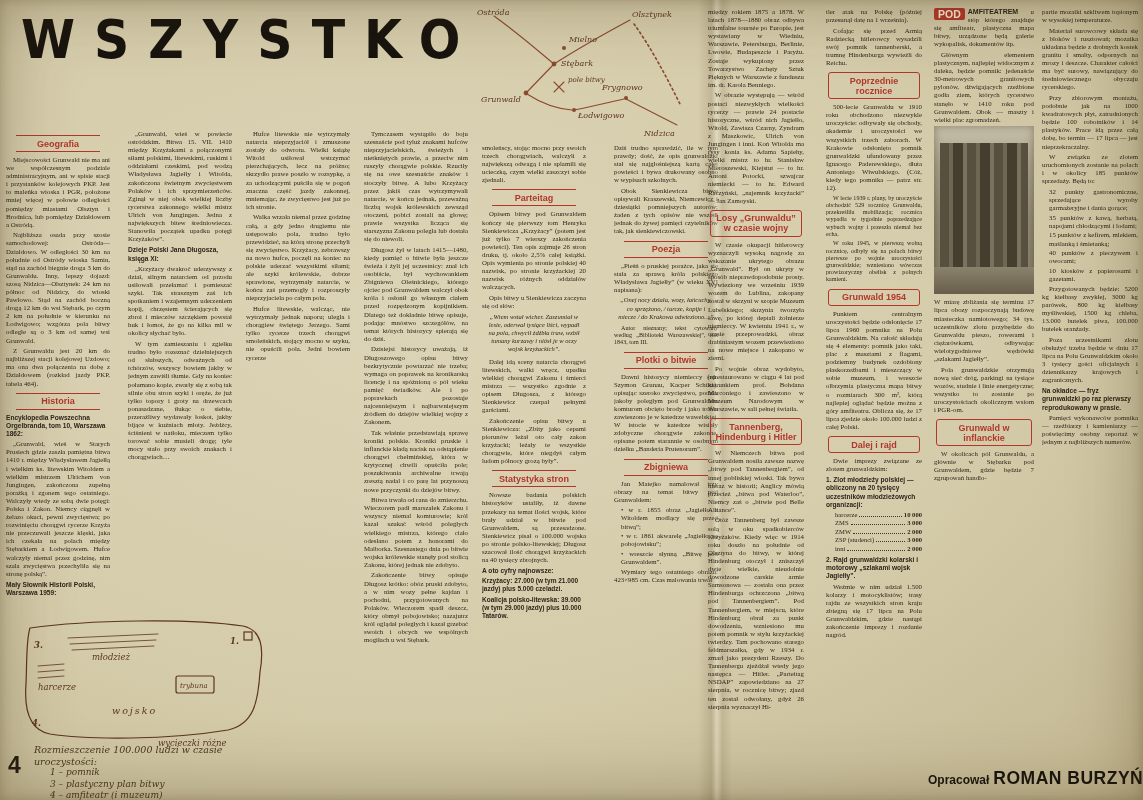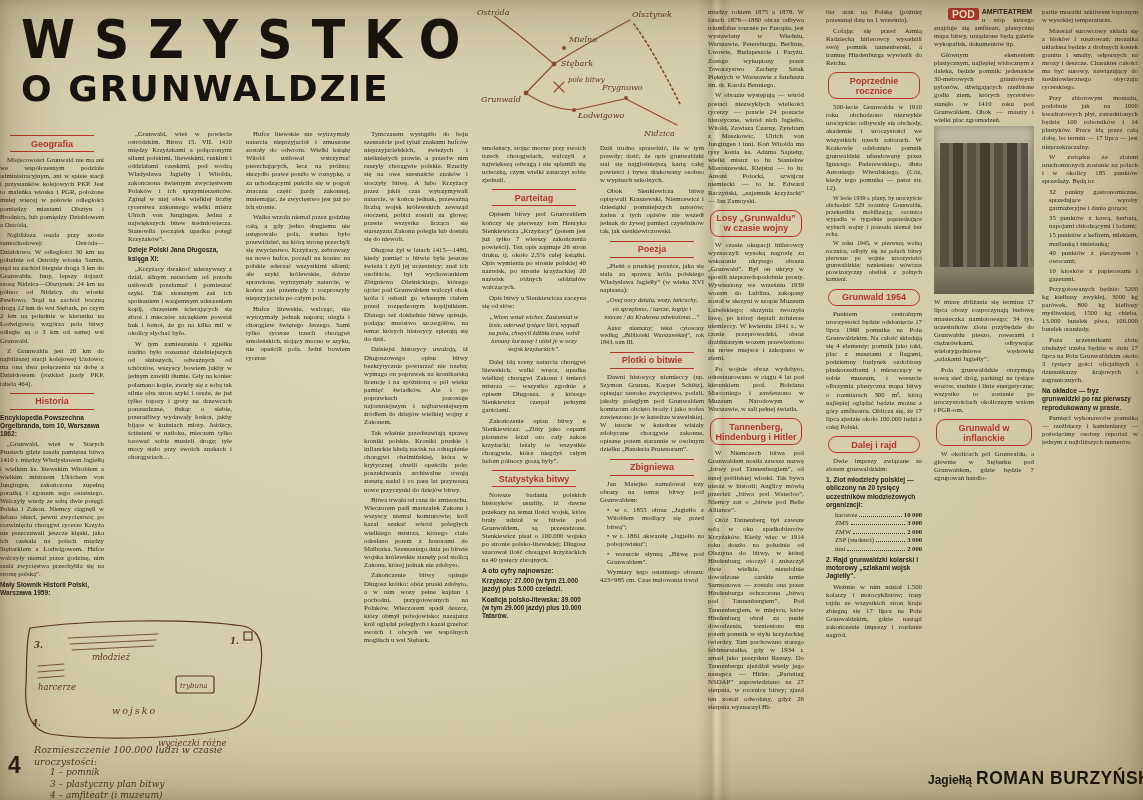--- a/index.html
+++ b/index.html
@@ -22,28 +22,28 @@
   p.lead{font-weight:bold;font-family:"Liberation Sans","DejaVu Sans",sans-serif;font-size:6.6px;
       line-height:8.2px;text-indent:0;margin:3px 0 2px;text-align:left}
   p.verse{font-size:6.5px;line-height:8.2px;font-style:italic;text-align:center;margin:2px 4px 4px;text-indent:0}
   p.stat{font-weight:bold;font-size:6.5px;line-height:8px;text-indent:0;margin:0 0 2.5px;
       font-family:"Liberation Sans","DejaVu Sans",sans-serif;text-align:left}
   p.fine{font-size:6.1px;line-height:7.2px}
   p.hang{text-indent:0;padding-left:7px;margin-bottom:1.5px}
   .sec-h{color:#b2372a;font-family:"Liberation Sans","DejaVu Sans",sans-serif;font-weight:bold;
       font-size:9px;text-align:center;margin:5px 10px 4px;padding:2.5px 0;
       border-top:1px solid #b2372a;border-bottom:1px solid #b2372a;line-height:10px}
-  .sec-h.boxed{border:1.4px solid #b2372a;border-radius:9px;margin:5px 2px 4px;padding:2.5px 4px}
+  .sec-h.boxed{border:1.4px solid #b2372a;border-radius:3px;margin:5px 2px 4px;padding:2.5px 4px}
   .rows{margin:1px 0 3px 0;padding-left:9px}
   .row{display:flex;font-size:6.6px;line-height:8.4px;align-items:baseline}
   .rd{flex:1;border-bottom:1px dotted #40362a;margin:0 2px 1.5px}
   .rv{font-weight:bold}
   .pod-box{display:inline-block;float:left;background:#b2372a;color:#f5edd3;
       font-family:"Liberation Sans","DejaVu Sans",sans-serif;font-weight:bold;font-size:10.5px;
-      padding:2px 4px;margin:0 3px 1px 14px;border-radius:2px}
+      padding:2px 4px;margin:0 3px 1px 0;border-radius:2px}
   .pod-lead b{font-family:"Liberation Sans","DejaVu Sans",sans-serif;font-size:7px}
   .sketch{position:absolute}
   .legend{position:absolute;left:34px;top:744px;width:230px;color:#4a3423;font-style:italic;
       font-family:"DejaVu Serif","Liberation Serif",serif}
   .legend div{font-size:9px;line-height:11.5px}
   .legend div:first-child{font-size:9.5px}
   .legend .ind{padding-left:16px}
   .pageno{position:absolute;left:8px;top:752px;font-family:"Liberation Sans","DejaVu Sans",sans-serif;
       font-weight:900;font-size:23px;color:#211b12}
   .photo{position:relative;width:100%;height:168px;margin:2px 0 4px;overflow:hidden;
@@ -58,21 +58,20 @@
   .credit .cn{font-family:"Liberation Sans","DejaVu Sans",sans-serif;font-weight:900;font-size:17.5px;letter-spacing:.5px}
   svg text{font-family:"DejaVu Serif","Liberation Serif",serif;font-style:italic;fill:#5d3420}
 </style>
 </head>
 <body>
 
 <div class="spread">
 
   <div class="title">
     <div class="t1">WSZYSTKO</div>
-    <div class="t2">O GRUNWALDZIE</div>
   </div>
 
   <svg class="sketch" style="left:474px;top:4px" width="230" height="136" viewBox="0 0 230 136">
     <g stroke="#8a4a2e" stroke-width="1.1" fill="none" stroke-linecap="round">
       <path d="M20,12 C45,30 62,45 80,60"></path>
       <path d="M80,60 C105,44 130,30 156,16"></path>
       <path d="M80,60 L53,88"></path>
       <path d="M53,90 C70,101 85,105 98,106"></path>
       <path d="M100,106 C120,102 136,98 150,95"></path>
       <path d="M152,95 L203,121"></path>
@@ -92,21 +91,21 @@
       <text x="95" y="38">Mielno</text>
       <text x="87" y="62">Stębark</text>
       <text x="7" y="98">Grunwald</text>
       <text x="104" y="114">Łodwigowo</text>
       <text x="128" y="86">Frygnowo</text>
       <text x="170" y="132">Nidzica</text>
       <text x="94" y="78" font-size="7">pole bitwy</text>
     </g>
   </svg>
 
-  <div class="col" style="left:0;top:130px;width:104px;height:480px">
+  <div class="col" style="left:6px;top:130px;width:104px;height:480px">
       <div class="sec-h">Geografia</div>
       <p class="body">Miejscowości Grunwald nie ma ani we współczesnym podziale administracyjnym, ani w spisie stacji i przystanków kolejowych PKP. Jest to maleńka wioska i PGR, położone mniej więcej w połowie odległości pomiędzy miastami Olsztyn i Brodnica, lub pomiędzy Działdowem a Ostródą.</p>
       <p class="body">Najbliższa osada przy szosie samochodowej: Ostróda—Działdowo. W odległości 30 km na południe od Ostródy wioska Samin, stąd na zachód biegnie droga 3 km do Grunwaldu. Inny, lepszy dojazd: szosą Nidzica—Olsztynek: 24 km na północ od Nidzicy, do wioski Pawłowo. Stąd na zachód boczną drogą 12 km do wsi Stębark, po czym 2 km na południe w kierunku na Łodwigowo; wzgórza pola bitwy odległe są o 3 km od samej wsi Grunwald.</p>
       <p class="body">Z Grunwaldu jest 20 km do najbliższej stacji kolejowej Uzdowo; ma ona dwa połączenia na dobę z Działdowem (rozkład jazdy PKP, tabela 464).</p>
       <div class="sec-h">Historia</div>
       <p class="body lead">Encyklopedia Powszechna Orgelbranda, tom 10, Warszawa 1862:</p>
       <p class="body">„Grunwald, wieś w Starych Prusiech gdzie zaszła pamiętna bitwa 1410 r. między Władysławem Jagiełłą i wielkim ks. litewskim Witoldem a wielkim mistrzem Ulrichem von Jungingen, zakończona zupełną porażką i zgonem tego ostatniego. Walczyły wtedy ze sobą dwie potęgi: Polska i Zakon. Niemcy ciągnęli w żelazo okuci, pewni zwycięstwa; po rozwinięciu chorągwi rycerze Krzyża nie przeczuwali jeszcze klęski, jaka ich czekała na polach między Stębarkiem a Łodwigowem. Hufce walczyły niemal przez godzinę, nim szala zwycięstwa przechyliła się na stronę polską”.</p>
       <p class="body lead">Mały Słownik Historii Polski, Warszawa 1959:</p>
     </div>
   <div class="col" style="left:128px;top:130px;width:104px;height:480px">
@@ -129,27 +128,27 @@
       <p class="body">Zakończenie bitwy opisuje Długosz krótko: obóz pruski zdobyto, a w nim wozy pełne kajdan i pochodni, przygotowanych na Polaków. Wieczorem spadł deszcz, który obmył pobojowisko; nazajutrz król oglądał poległych i kazał grzebać swoich i obcych we wspólnych mogiłach u wsi Stębark.</p>
     </div>
   <div class="col" style="left:482px;top:144px;width:104px;height:644px">
       <p class="body noind">smoleńscy, stojąc mocno przy swoich trzech chorągwiach, walczyli z największą odwagą i nie splamili się ucieczką, czym wielki zaszczyt sobie zjednali.</p>
       <div class="sec-h">Parteitag</div>
       <p class="body">Opisem bitwy pod Grunwaldem kończy się pierwszy tom Henryka Sienkiewicza „Krzyżacy” (potem jest już tylko 7 wierszy zakończenia powieści). Ten opis zajmuje 26 stron druku, tj. około 2,5% całej książki. Opis wymienia po stronie polskiej 40 nazwisk, po stronie krzyżackiej 20 nazwisk różnych oddziałów walczących.</p>
       <p class="body">Opis bitwy u Sienkiewicza zaczyna się od słów:</p>
       <p class="verse">„Wtem wstał wicher. Zaszumiał w lesie, oderwał tysiące liści, wypadł na pola, chwycił źdźbła traw, wzbił tumany kurzawy i niósł je w oczy wojsk krzyżackich”.</p>
       <p class="body">Dalej idą sceny natarcia chorągwi litewskich, walki wręcz, upadku wielkiej chorągwi Zakonu i śmierci mistrza — wszystko zgodnie z opisem Długosza, z którego Sienkiewicz czerpał pełnymi garściami.</p>
       <p class="body">Zakończenie opisu bitwy u Sienkiewicza: „Zbity jako cepami piorunów leżał oto cały zakon krzyżacki; leżały te wszystkie chorągwie, które niegdyś całym ludom północy grozą były”.</p>
-      <div class="sec-h">Statystyka bitwy</div>
+      <div class="sec-h">Statystyka stron</div>
       <p class="body">Nowsze badania polskich historyków ustaliły, iż dawne przekazy na temat ilości wojsk, które brały udział w bitwie pod Grunwaldem, są przesadzone. Sienkiewicz pisał o 100.000 wojska po stronie polsko-litewskiej; Długosz szacował ilość chorągwi krzyżackich na 40 tysięcy zbrojnych.</p>
       <p class="body lead">A oto cyfry najnowsze:</p>
       <p class="stat">Krzyżacy: 27.000 (w tym 21.000 jazdy) plus 5.000 czeladzi.</p>
       <p class="stat">Koalicja polsko-litewska: 39.000 (w tym 29.000 jazdy) plus 10.000 Tatarów.</p>
     </div>
-  <div class="col" style="left:600px;top:144px;width:104px;height:644px">
+  <div class="col" style="left:614px;top:144px;width:104px;height:644px">
       <p class="body noind">Dziś trudno sprawdzić, ile w tym prawdy; dość, że opis grunwaldzki stał się najgłośniejszą kartą całej powieści i bywa drukowany osobno w wypisach szkolnych.</p>
       <p class="body">Obok Sienkiewicza bitwę opisywali Kraszewski, Niemcewicz i dziesiątki pomniejszych autorów; żaden z tych opisów nie wszedł jednak do żywej pamięci czytelników tak, jak sienkiewiczowski.</p>
       <div class="sec-h">Poezja</div>
       <p class="body">„Pieśń o pruskiej porażce, jaka się stała za sprawą króla polskiego Władysława Jagiełły” (w wieku XVI napisana):</p>
       <p class="verse">„Onej nocy działa, wozy, łańcuchy, co sprzężono, / tarcze, kopije i miecze / do Krakowa odwieziono…”</p>
       <p class="body fine">Autor nieznany; tekst cytowany według „Biblioteki Warszawskiej”, rok 1843, tom III.</p>
       <div class="sec-h">Plotki o bitwie</div>
       <p class="body">Dawni historycy niemieccy (np. Szymon Grunau, Kacper Schütz), opisując szeroko zwycięstwo, podali, jakoby poległym pod Grunwaldem komturom obcięto brody i jako trofea zawieszono je w katedrze wawelskiej. W istocie w katedrze wisiały zdobyczne chorągwie zakonne, opisane potem starannie w osobnym dziełku „Banderia Prutenorum”.</p>
       <div class="sec-h">Zbigniewa</div>
       <p class="body">Jan Matejko namalował trzy obrazy na temat bitwy pod Grunwaldem:</p>
@@ -270,16 +269,16 @@
       <p class="body hang">15 punktów z kefirem, mlekiem, maślanką i śmietanką;</p>
       <p class="body hang">40 punktów z pieczywem i owocami;</p>
       <p class="body hang">10 kiosków z papierosami i gazetami.</p>
       <p class="body">Przygotowanych będzie: 5200 kg kiełbasy zwykłej, 3000 kg parówek, 800 kg kiełbasy myśliwskiej, 1500 kg chleba, 13.000 butelek piwa, 100.000 butelek oranżady.</p>
       <p class="body">Poza uczestnikami zlotu obsłużyć trzeba będzie w dniu 17 lipca na Polu Grunwaldzkim około 3 tysięcy gości oficjalnych i dziennikarzy krajowych i zagranicznych.</p>
       <p class="body lead">Na okładce — fryz grunwaldzki po raz pierwszy reprodukowany w prasie.</p>
       <p class="body">Pamięci wykonawców pomnika — rzeźbiarzy i kamieniarzy — poświęcimy osobny reportaż w jednym z najbliższych numerów.</p>
     </div>
 
   <div class="credit">
-    <span class="cp">Jagiełłą</span><span class="cn">ROMAN BURZYŃSKI</span>
+    <span class="cp">Opracował</span><span class="cn">ROMAN BURZYŃSKI</span>
   </div>
 
 </div>
 
 </body></html>

